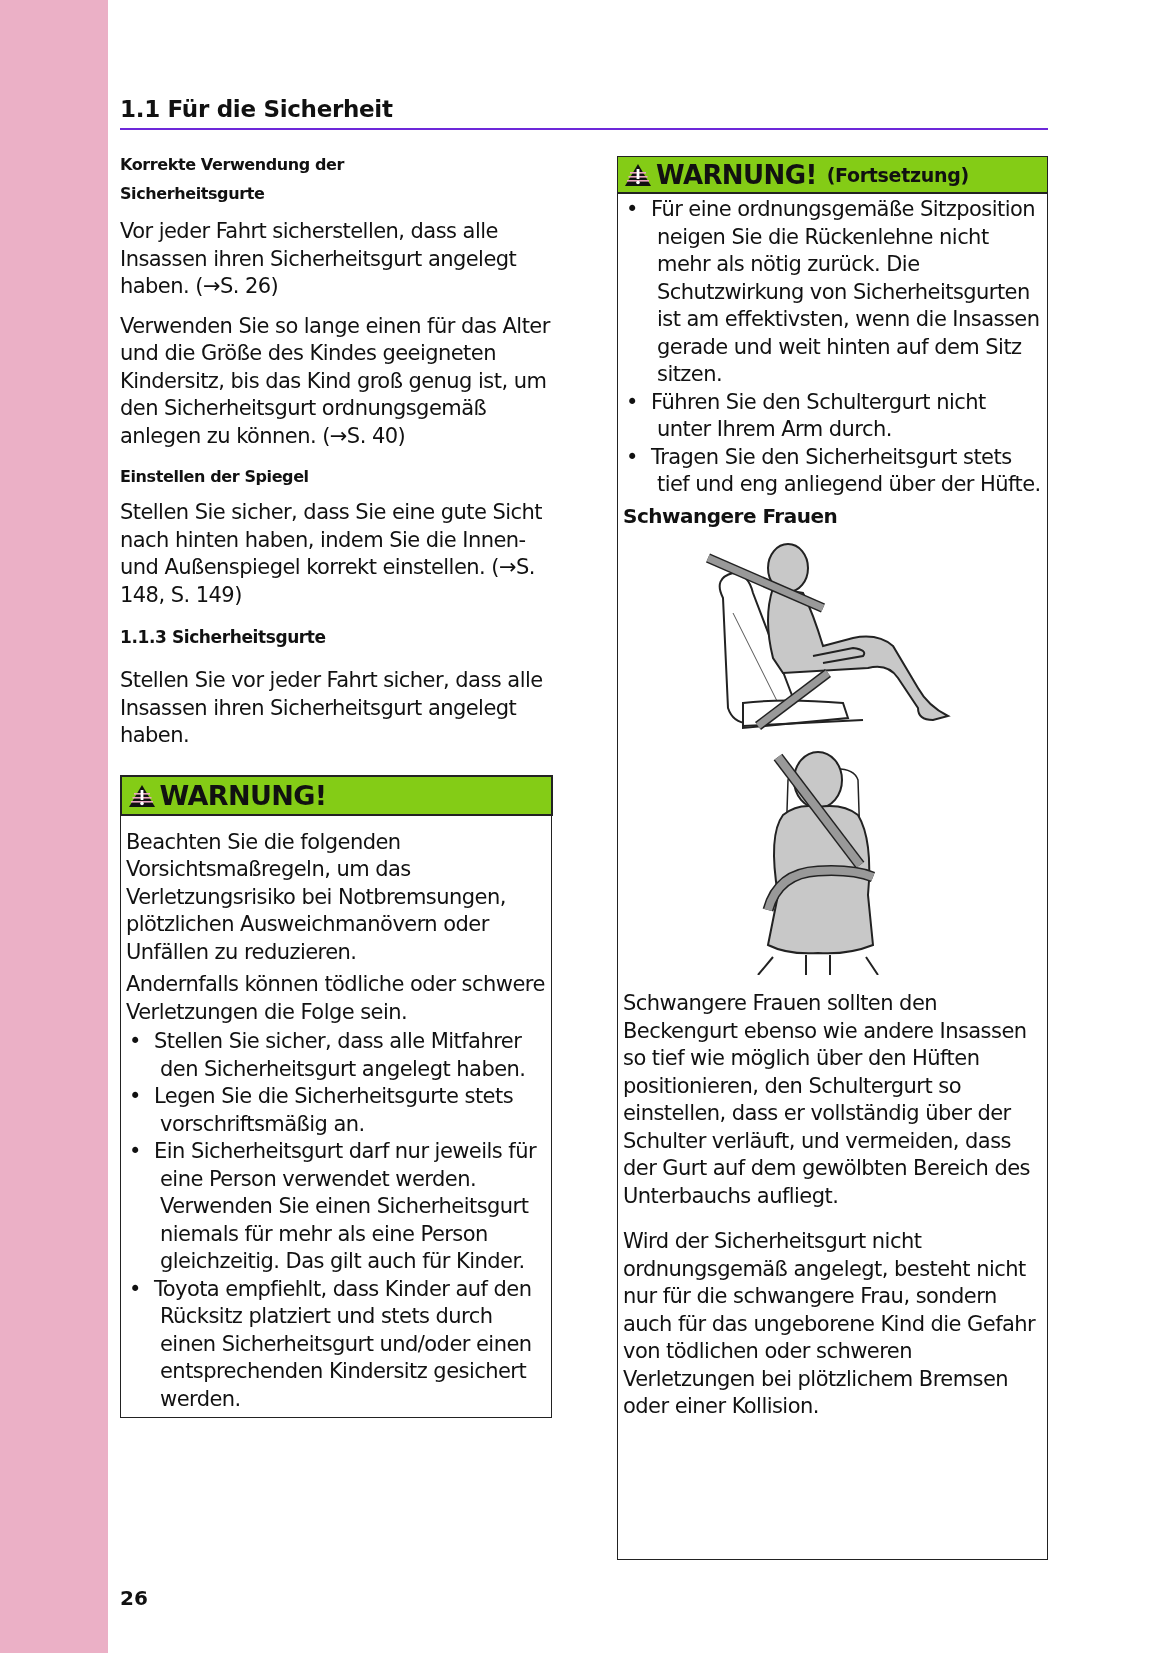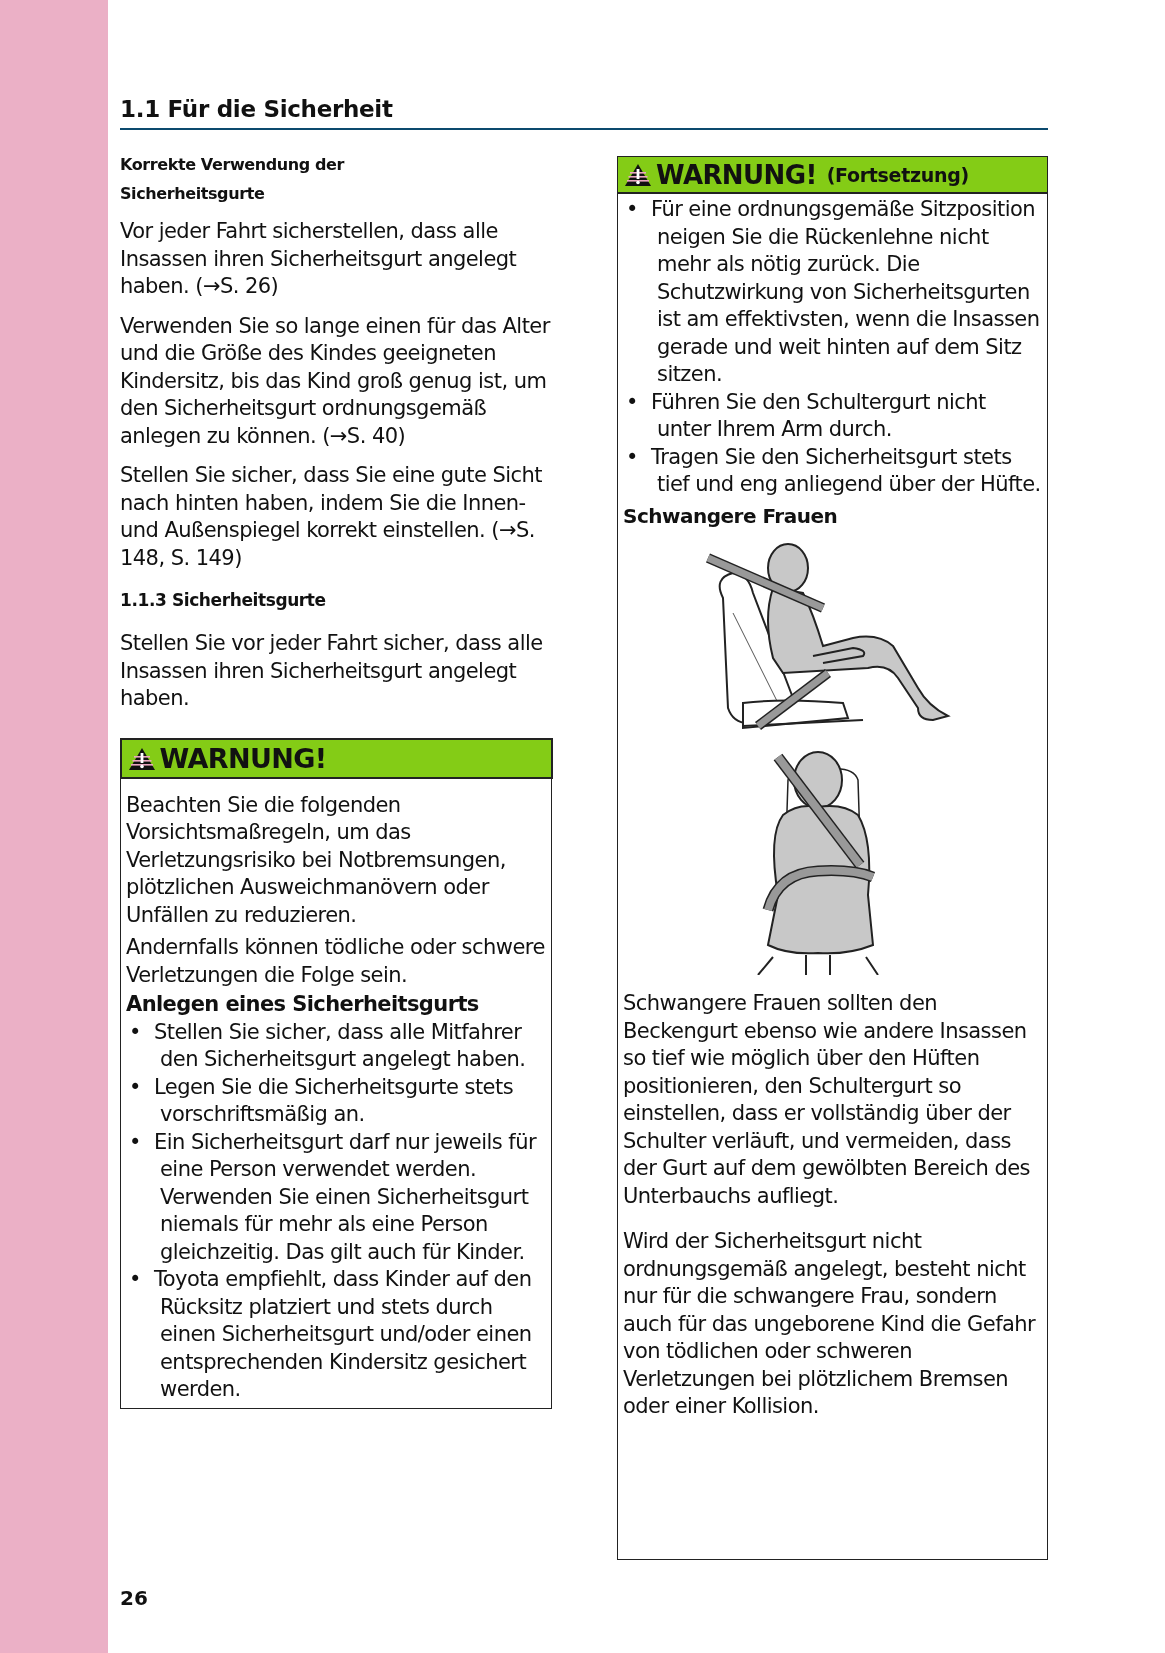--- a/index.html
+++ b/index.html
@@ -5,21 +5,21 @@
   html, body { margin: 0; padding: 0; }
   body {
     width: 1165px; height: 1653px; position: relative; overflow: hidden;
     background: #ffffff; color: #111111;
     font-family: "DejaVu Sans", "Liberation Sans", sans-serif;
   }
   .sidebar { position: absolute; left: 0; top: 0; width: 108px; height: 1653px; background: #ebb0c6; }
   .section-head {
     position: absolute; left: 120px; top: 96px; width: 928px;
     font-weight: bold; font-size: 23px; letter-spacing: -0.3px;
-    padding-bottom: 6px; border-bottom: 2px solid #0c4a6e;
+    padding-bottom: 6px; border-bottom: 2px solid #6d28d9;
   }
   .col { position: absolute; }
   .col-left { left: 120px; top: 150px; width: 432px; }
   .col-right { left: 617px; top: 156px; width: 431px; }
   .t { font-size: 21px; line-height: 27.5px; letter-spacing: -0.55px; margin: 0; }
   .sub { font-weight: bold; font-size: 16px; line-height: 29px; letter-spacing: -0.4px; margin: 0 0 10px 0; }
   .para { margin: 0 0 12px 0; }
   .h3 { font-weight: bold; font-size: 17px; line-height: 32px; letter-spacing: -0.4px; margin: 10px 0 14px 0; }
   .warn { border: 1.5px solid #222; margin-top: 22px; }
   .warn-head {
@@ -46,40 +46,40 @@
 <body>
 
 <div class="sidebar"></div>
 
 <div class="section-head">1.1  Für die Sicherheit</div>
 
 <div class="col col-left">
   <p class="sub" style="width:300px">Korrekte Verwendung der Sicherheitsgurte</p>
   <p class="t para">Vor jeder Fahrt sicherstellen, dass alle Insassen ihren Sicherheitsgurt angelegt haben. (→S. 26)</p>
   <p class="t para">Verwenden Sie so lange einen für das Alter und die Größe des Kindes geeigneten Kindersitz, bis das Kind groß genug ist, um den Sicherheitsgurt ordnungsgemäß anlegen zu können. (→S. 40)</p>
+  <p class="sub" style="margin-bottom:8px">Einstellen der Spiegel</p>
   <p class="t para">Stellen Sie sicher, dass Sie eine gute Sicht nach hinten haben, indem Sie die Innen- und Außenspiegel korrekt einstellen. (→S. 148, S. 149)</p>
   <p class="h3">1.1.3  Sicherheitsgurte</p>
   <p class="t para">Stellen Sie vor jeder Fahrt sicher, dass alle Insassen ihren Sicherheitsgurt angelegt haben.</p>
 
   <div class="warn warn-left">
     <div class="warn-head">
       <svg class="tri" viewBox="0 0 28 24">
         <path d="M14 1 L27 23 L1 23 Z" fill="#111"></path>
         <rect x="6" y="9" width="16" height="1.6" fill="#eaa8c0"></rect>
         <rect x="4.5" y="13" width="19" height="1.6" fill="#eaa8c0"></rect>
         <rect x="3" y="17" width="22" height="1.6" fill="#eaa8c0"></rect>
         <rect x="12.6" y="6" width="2.8" height="10" fill="#fff"></rect>
         <circle cx="14" cy="19.5" r="1.8" fill="#fff"></circle>
       </svg>
       <span>WARNUNG!</span>
     </div>
     <div class="warn-body">
       <p class="t" style="margin-bottom:5px">Beachten Sie die folgenden Vorsichtsmaßregeln, um das Verletzungsrisiko bei Notbremsungen, plötzlichen Ausweichmanövern oder Unfällen zu reduzieren.</p>
       <p class="t" style="margin-bottom:2px">Andernfalls können tödliche oder schwere Verletzungen die Folge sein.</p>
-      <p class="t" style="font-weight:bold;letter-spacing:-0.6px">Anlegen eines Sicherheitsgurts</p>
       <ul class="bul">
         <li>
             <span class="dot">•</span>
             <span class="btxt">Stellen Sie sicher, dass alle Mitfahrer den Sicherheitsgurt angelegt haben.</span>
           </li>
         <li>
             <span class="dot">•</span>
             <span class="btxt">Legen Sie die Sicherheitsgurte stets vorschriftsmäßig an.</span>
           </li>
         <li>

